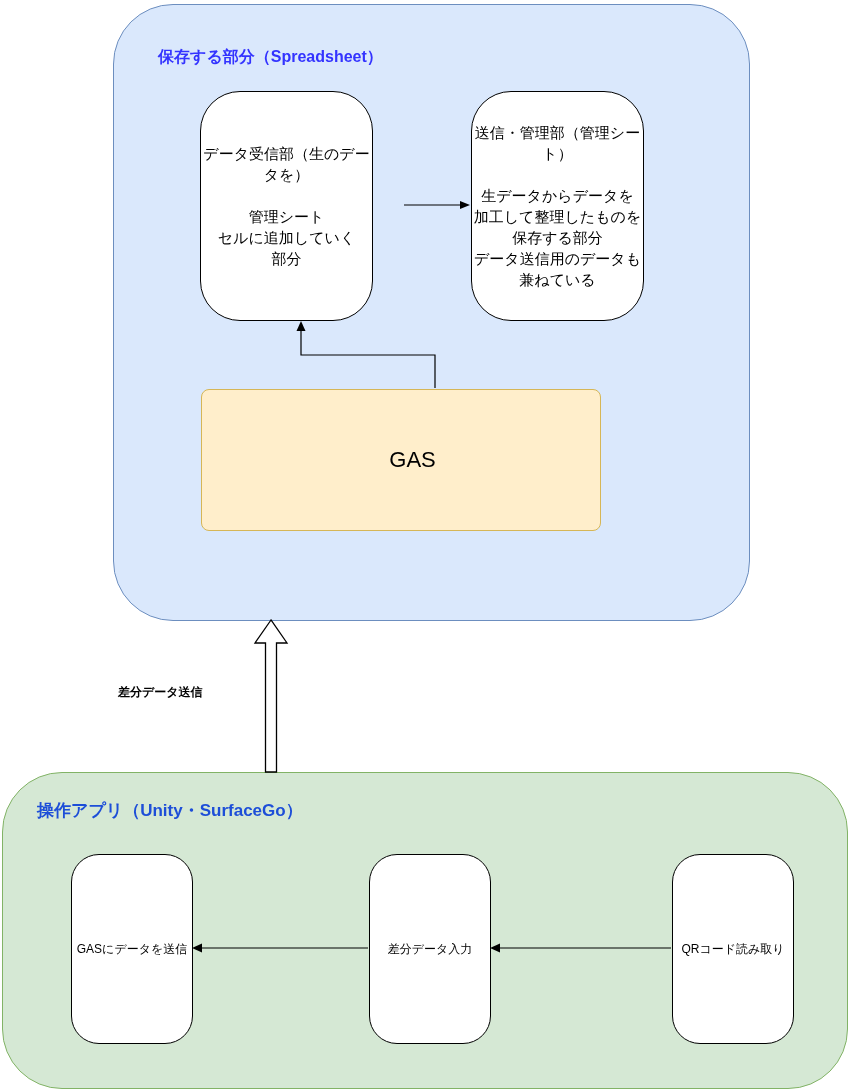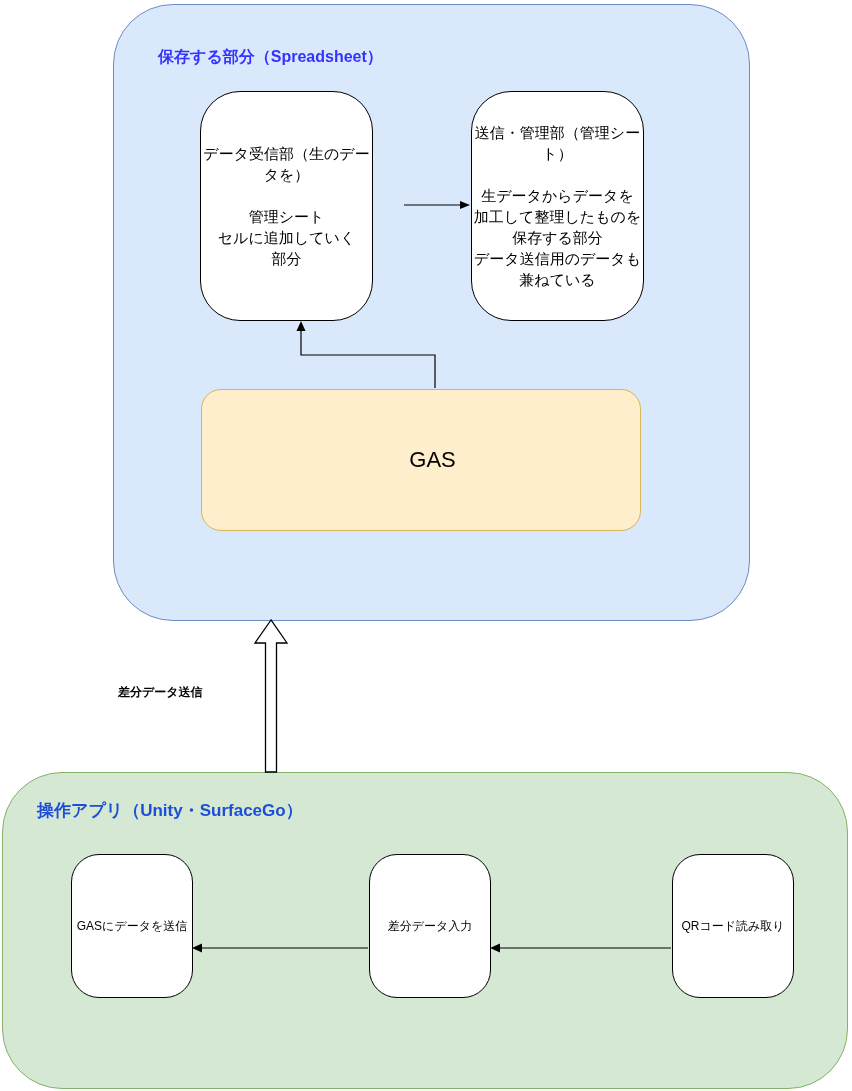--- a/index.html
+++ b/index.html
@@ -16,24 +16,24 @@
   .node{
     position:absolute;box-sizing:border-box;background:#ffffff;border:1px solid #000;
     display:flex;flex-direction:column;align-items:center;justify-content:center;
     text-align:center;
   }
   .sheet-node{width:173px;height:230px;border-radius:40px;font-size:15px;line-height:21px;}
   .recv-node{left:86px;top:86px;}
   .mgmt-node{left:357px;top:86px;}
   .node-body{white-space:pre-line;margin-top:21px;}
   .gas-node{
-    left:87px;top:384px;width:440px;height:142px;border-radius:20px;
+    left:87px;top:384px;width:400px;height:142px;border-radius:8px;
     background:#ffeecb;border:1px solid #d6b656;font-size:22px;padding-left:23px;
   }
-  .app-node{width:122px;height:144px;top:81px;border-radius:28px;font-size:12px;line-height:17px;}
+  .app-node{width:122px;height:190px;top:81px;border-radius:28px;font-size:12px;line-height:17px;}
   .send-node{left:68px;}
   .input-node{left:366px;}
   .qr-node{left:669px;}
   .flow-label{position:absolute;left:118px;top:684px;font-size:12px;font-weight:bold;white-space:nowrap;}
   svg.connectors{position:absolute;left:0;top:0;width:852px;height:1091px;pointer-events:none;}
 </style>
 </head>
 <body>
 
 <div class="canvas">

